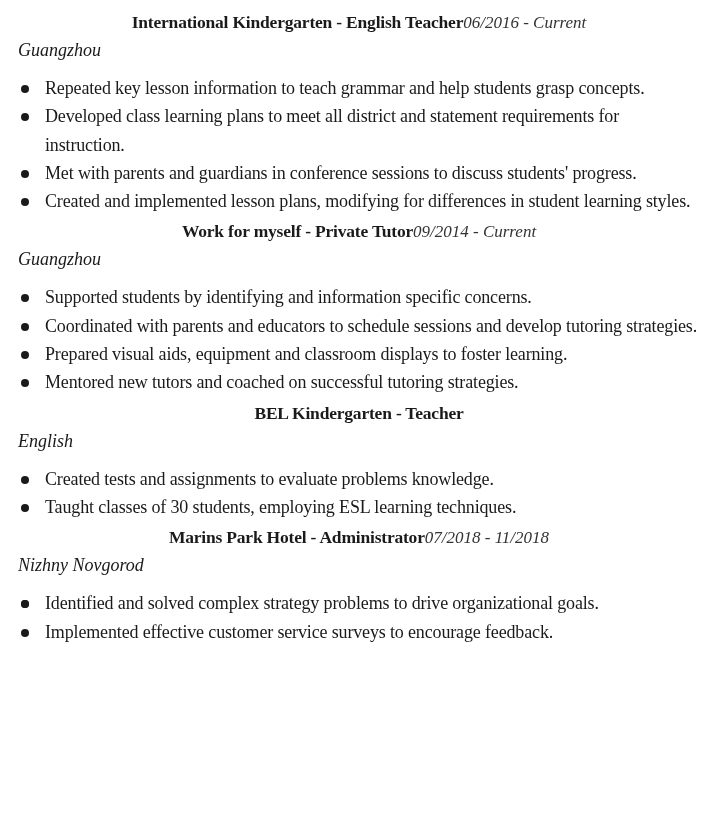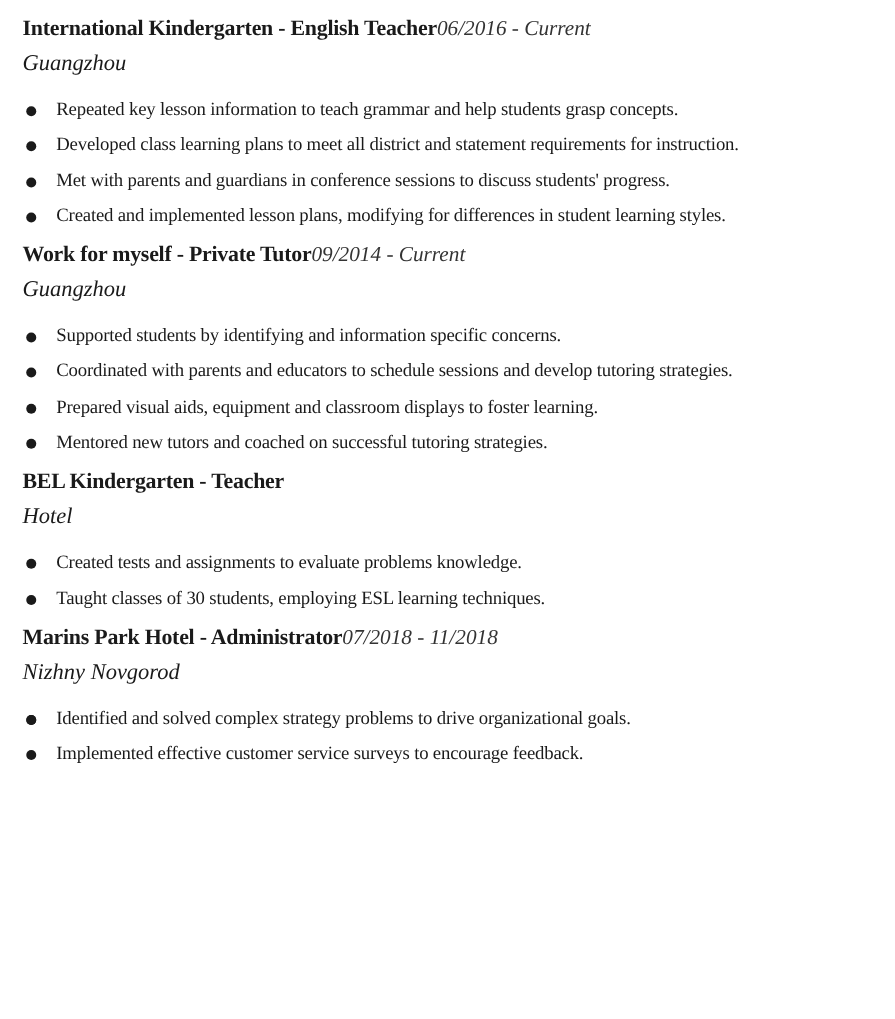--- a/index.html
+++ b/index.html
@@ -4,30 +4,30 @@
   <style>
     html, body { margin: 0; padding: 0; background: #ffffff; }
     body {
       width: 716px; height: 815px; overflow: hidden;
       font-family: "Liberation Serif", "DejaVu Serif", serif;
       color: #1a1a1a;
     }
     .page { padding: 8px 16px 0 18px; }
     .job { margin-bottom: 2px; }
     .job-header {
-      display: flex; justify-content: flex-start; align-items: baseline;
+      display: flex; justify-content: center; align-items: baseline;
       height: 28px; line-height: 28px;
     }
     .job-title { font-weight: bold; font-size: 17.5px; letter-spacing: -0.2px; }
     .job-dates { font-style: italic; font-size: 17px; color: #333; }
     .job-location { font-size: 18px; line-height: 28px; height: 28px; margin-bottom: 10px; font-style: italic; }
     ul.bullets { list-style: none; margin: 0; padding: 0; }
     ul.bullets li {
       position: relative; padding-left: 27px;
-      font-size: 15px; line-height: 28.3px; letter-spacing: -0.15px;
+      font-size: 18px; line-height: 28.3px; letter-spacing: -0.15px;
     }
     ul.bullets li .dot {
       position: absolute; left: 3px; top: 11px;
       width: 8px; height: 8px; border-radius: 50%; background: #1a1a1a;
     }
   </style>
 </head>
 <body>
 
 <div class="page">
@@ -57,21 +57,21 @@
       <li><span class="dot"></span><span>Coordinated with parents and educators to schedule sessions and develop tutoring strategies.</span></li>
       <li><span class="dot"></span><span>Prepared visual aids, equipment and classroom displays to foster learning.</span></li>
       <li><span class="dot"></span><span>Mentored new tutors and coached on successful tutoring strategies.</span></li>
     </ul>
   </div>
 
   <div class="job">
     <div class="job-header">
       <span class="job-title">BEL Kindergarten - Teacher</span>
     </div>
-    <div class="job-location">Hotel</div>
+    <div class="job-location">English</div>
     <ul class="bullets">
       <li><span class="dot"></span><span>Created tests and assignments to evaluate problems knowledge.</span></li>
       <li><span class="dot"></span><span>Taught classes of 30 students, employing ESL learning techniques.</span></li>
     </ul>
   </div>
 
   <div class="job">
     <div class="job-header">
       <span class="job-title">Marins Park Hotel - Administrator</span>
       <span class="job-dates">07/2018 - 11/2018</span>

